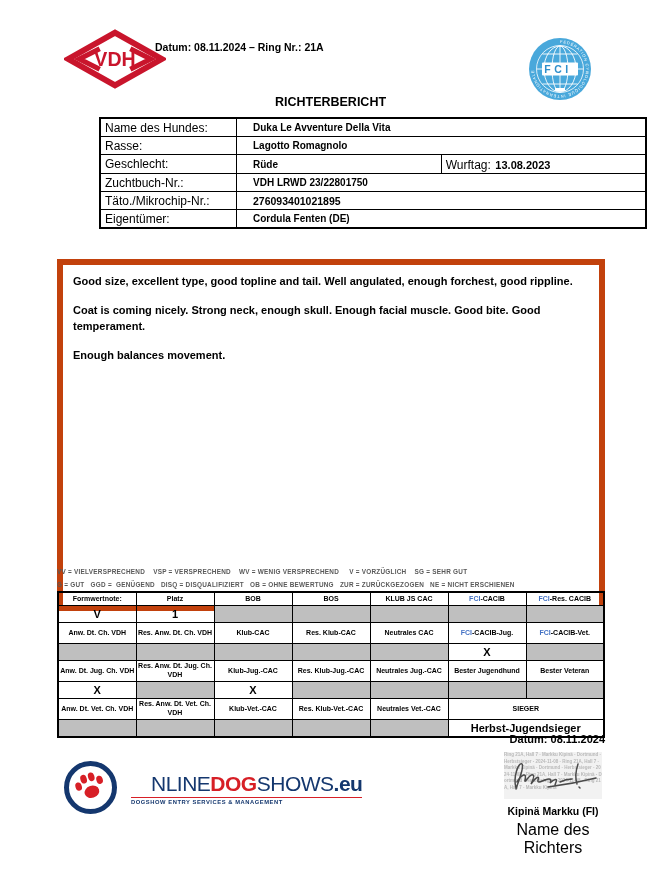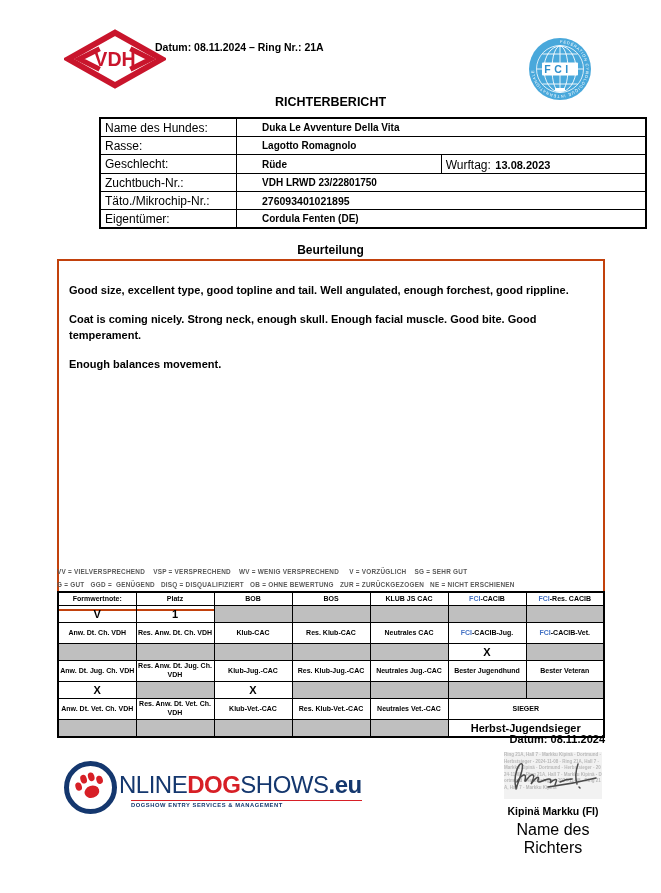--- a/index.html
+++ b/index.html
@@ -14,31 +14,31 @@
   .fci-logo{position:absolute;left:527px;top:36px;}
   .report-title{position:absolute;left:0;top:95px;width:100%;text-align:center;
                 font-size:12.5px;font-weight:bold;}
 
   
   .info-table{position:absolute;left:57px;top:117px;width:548px;
               border-collapse:collapse;table-layout:fixed;margin-left:42px;}
   .info-table td{border:1px solid #000;padding:0 4px;height:17px;vertical-align:middle;overflow:hidden;}
   .info-table{border:2px solid #000;}
   .info-table .lbl{width:127px;font-size:12px;}
-  .info-table .val{font-size:10px;font-weight:bold;padding-left:25px;}
+  .info-table .val{font-size:10px;font-weight:bold;padding-left:16px;}
   .info-table .valmid{width:113px;}
   .info-table .val-regular{font-weight:bold;font-size:10.5px;}
   .inl-label{font-size:12px;font-weight:normal;text-align:right;}
   .inl-value{font-size:11px;font-weight:bold;}
 
   
   .eval-title{position:absolute;left:0;top:243px;width:100%;text-align:center;
               font-size:12px;font-weight:bold;}
   .eval-box{position:absolute;left:57px;top:259px;width:548px;height:352px;
-            border:2px solid #c2410c;box-sizing:border-box;padding:22px 10px;}
+            border:6px solid #c2410c;box-sizing:border-box;padding:9px 10px;}
   .eval-box p{margin:0 0 14px 0;font-size:11px;font-weight:bold;line-height:1.4;}
 
   
   .legend{position:absolute;left:57px;top:568px;width:548px;color:#595959;
           font-size:6.4px;font-weight:bold;letter-spacing:.25px;}
   .legend div{white-space:pre;margin-bottom:6px;}
 
   
   .res-table{position:absolute;left:57px;top:591px;width:548px;
              border-collapse:collapse;table-layout:fixed;border:2px solid #000;}
@@ -58,21 +58,21 @@
   .sig-box{position:relative;width:98px;height:47px;margin:0 auto;overflow:hidden;
            background:#f2f2f2;}
   .sig-box .wm{font-size:4.5px;line-height:1.45;color:#b9b9b9;font-weight:bold;
                text-align:left;word-break:break-all;}
   .sig-box svg{position:absolute;left:0;top:0;}
   .judge-name{font-size:10.5px;font-weight:bold;margin-top:6px;}
   .judge-role{font-size:16px;margin-top:4px;}
 
   .ods-logo{position:absolute;left:64px;top:761px;display:flex;align-items:flex-start;}
   .ods-text{margin-left:2px;margin-top:12px;}
-  .ods-line{font-size:24px;line-height:1;letter-spacing:-0.5px;color:#14376E;white-space:nowrap;}
+  .ods-line{font-size:21px;line-height:1;letter-spacing:-0.5px;color:#14376E;white-space:nowrap;margin-left:32px;}
   .ods-line .dog{color:#D71F26;font-weight:bold;}
   .ods-line .eu{font-weight:bold;}
   .ods-tagline{font-size:5.8px;font-weight:bold;color:#14376E;letter-spacing:.55px;
                margin-top:3px;margin-left:12px;border-top:1px solid #D71F26;padding-top:1px;
                white-space:nowrap;}
 </style>
 </head>
 <body>
 
 <div class="page">
@@ -136,21 +136,20 @@
       <td class="lbl">Täto./Mikrochip-Nr.:</td>
       <td class="val val-regular" colspan="2">276093401021895</td>
     </tr>
     <tr>
       <td class="lbl">Eigentümer:</td>
       <td class="val" colspan="2">Cordula Fenten (DE)</td>
     </tr>
   </tbody>
     </table>
 
-  <div class="eval-title">Beurteilung</div>
   <div class="eval-box">
     <p>Good size, excellent type, good topline and tail. Well angulated, enough forchest, good rippline.</p>
     <p>Coat is coming nicely. Strong neck, enough skull. Enough facial muscle. Good bite. Good temperament.</p>
     <p>Enough balances movement.</p>
   </div>
 
   <div class="legend">
     <div>VV = VIELVERSPRECHEND    VSP = VERSPRECHEND    WV = WENIG VERSPRECHEND     V = VORZÜGLICH    SG = SEHR GUT</div>
     <div>G = GUT   GGD =  GENÜGEND   DISQ = DISQUALIFIZIERT   OB = OHNE BEWERTUNG   ZUR = ZURÜCKGEZOGEN   NE = NICHT ERSCHIENEN</div>
   </div>

